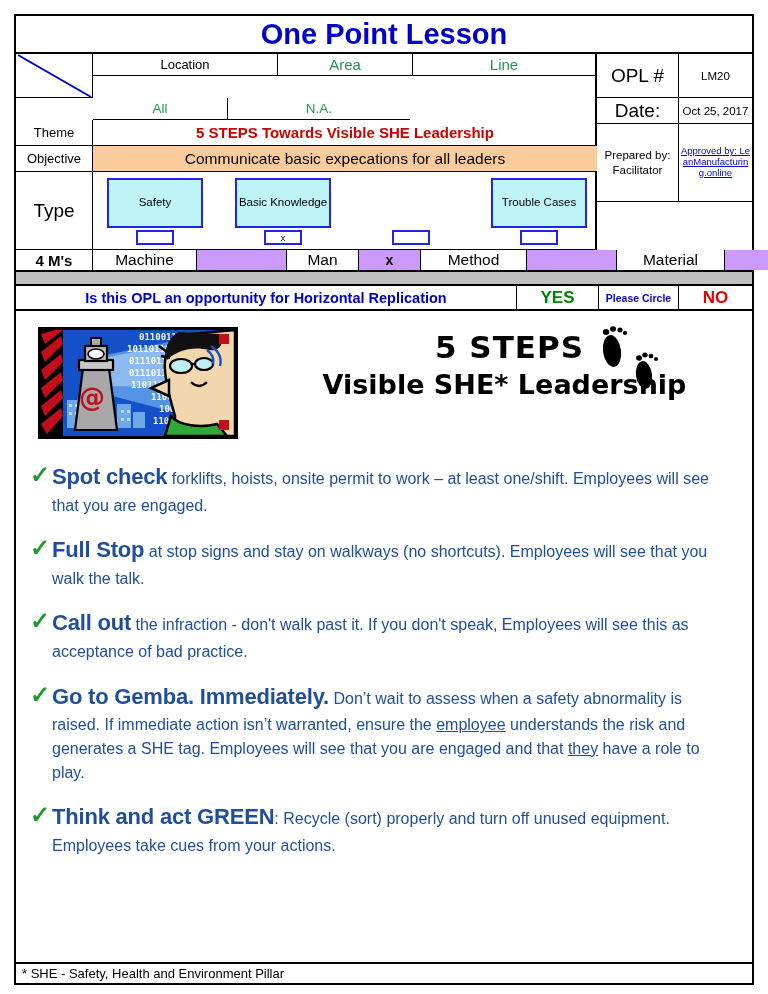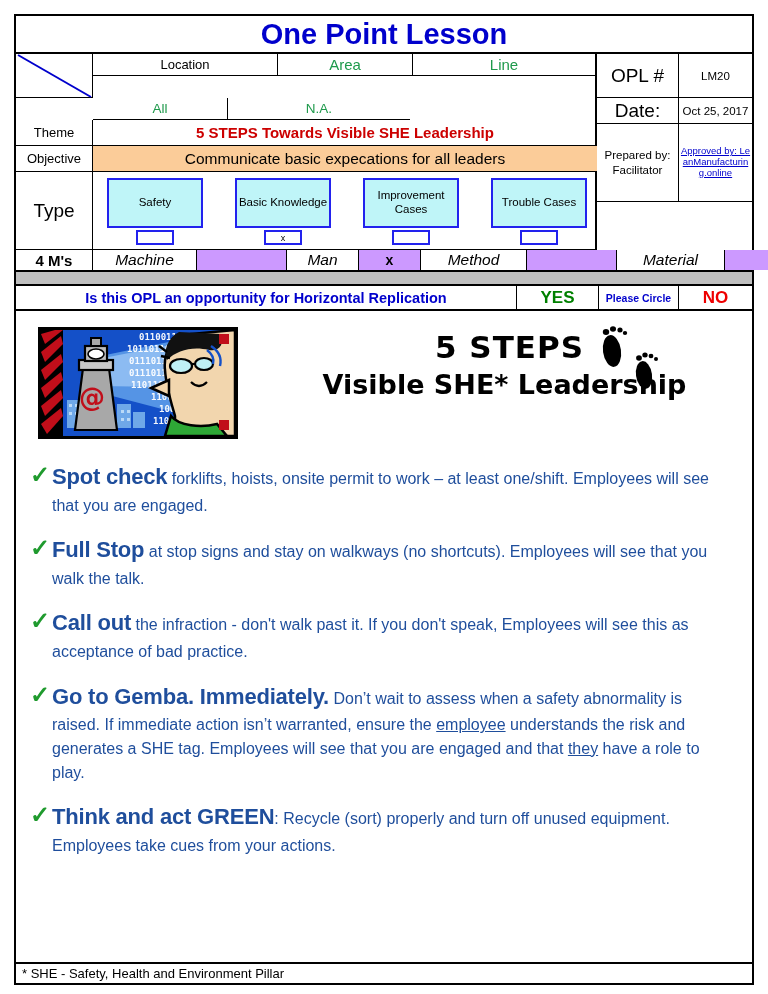--- a/index.html
+++ b/index.html
@@ -97,21 +97,21 @@
   .tcheck { position: absolute; top: 58px; width: 38px; height: 15px;
             background:#fff; border: 2px solid #2222EE;
             font-size: 9px; color:#000; display:flex;
             align-items:center; justify-content:center; }
 
   
   .m-row { display: flex; width: 100%; height: 22px; border-bottom: 2px solid #000; }
   .m-c { border-right: 1px solid #000; display:flex; align-items:center;
          justify-content:center; font-size: 15.5px; color:#000; }
   .m-first { width: 77px; flex:0 0 77px; font-weight:bold; font-size:15px; }
-  .m-name { background:#fff;font-style:italic; }
+  .m-name { background:#fff; }
   .m-fill { background:#CC99FF; }
   .m-x { background:#CC99FF; font-weight:bold; font-size:14px; }
 
   .gray-gap { height: 14px; background: #BFBFBF; border-bottom: 2px solid #000;}
 
   
   .hr-row { display:flex; width:100%; height: 25px; border-bottom: 2px solid #000;}
   .hr-q { width: 501px; flex:0 0 501px; border-right:1px solid #000;
           display:flex; align-items:center; justify-content:center;
           color:#0000CC; font-weight:bold; font-size:14.5px; }
@@ -204,21 +204,20 @@
 
         <div class="type-row">
           <div class="type-lbl">Type</div>
           <div class="type-body">
             <div class="tbox" style="left:14px">Safety</div>
             <div class="tcheck" style="left:43px"></div>
 
             <div class="tbox" style="left:142px">Basic Knowledge</div>
             <div class="tcheck" style="left:171px">x</div>
 
-            <div class="tbox" style="left:270px">Improvement Cases</div>
             <div class="tcheck" style="left:299px"></div>
 
             <div class="tbox" style="left:398px">Trouble Cases</div>
             <div class="tcheck" style="left:427px"></div>
           </div>
         </div>
       </div>
 
       <div class="hdr-right">
         <div class="row">

